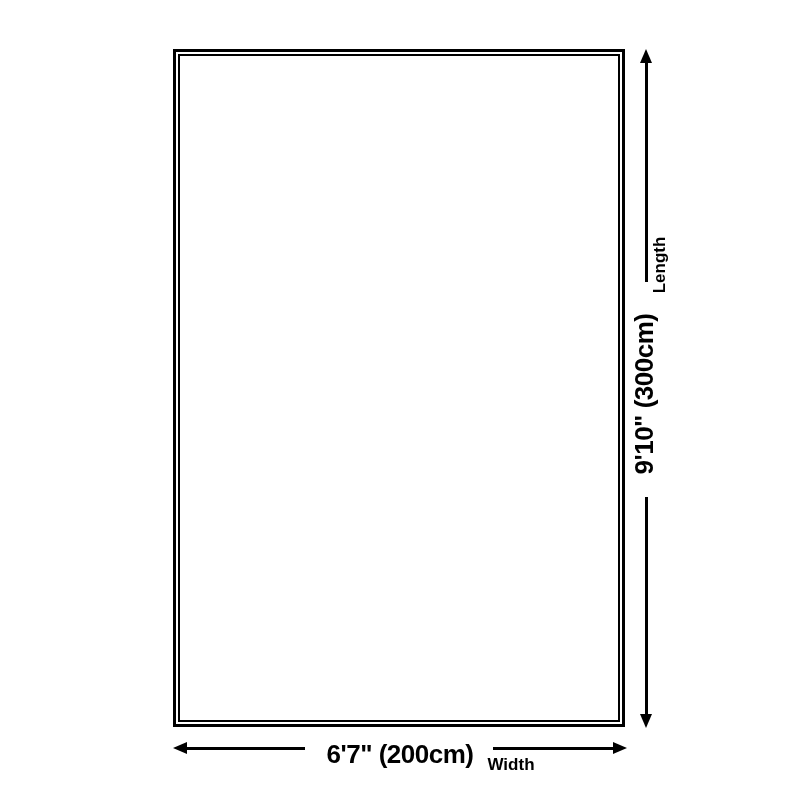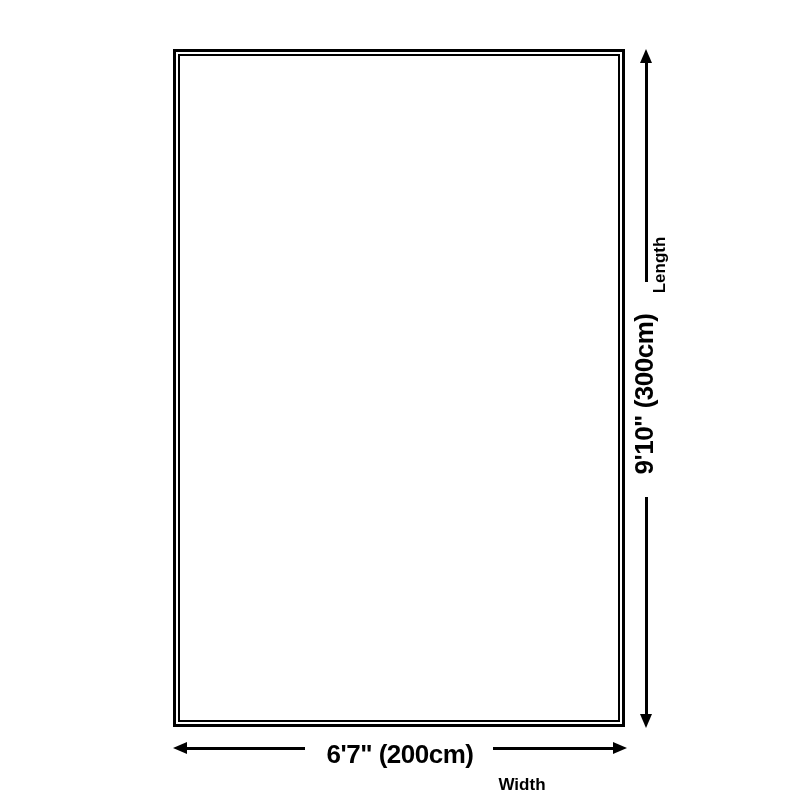--- a/index.html
+++ b/index.html
@@ -77,21 +77,21 @@
     position: absolute;
     color: var(--line-color);
     font-weight: 700;
     white-space: nowrap;
     line-height: 1;
   }
   .dim-value { font-size: 26px; letter-spacing: -0.5px; }
   .dim-label { font-size: 17px; letter-spacing: 0; }
 
   .h-value { left: 400px; top: 754px; transform: translate(-50%, -50%); }
-  .h-label { left: 522px; top: 764px; transform: translate(-50%, -50%); margin-top: 20px; }
+  .h-label { left: 511px; top: 764px; transform: translate(-50%, -50%); }
   .v-value { left: 644px; top: 394px; transform: translate(-50%, -50%) rotate(-90deg); }
   .v-label { left: 659px; top: 265px; transform: translate(-50%, -50%) rotate(-90deg); }
 </style>
 </head>
 <body>
 
 <div class="canvas">
 
   <div class="rect-outer">
     <div class="rect-inner"></div>

